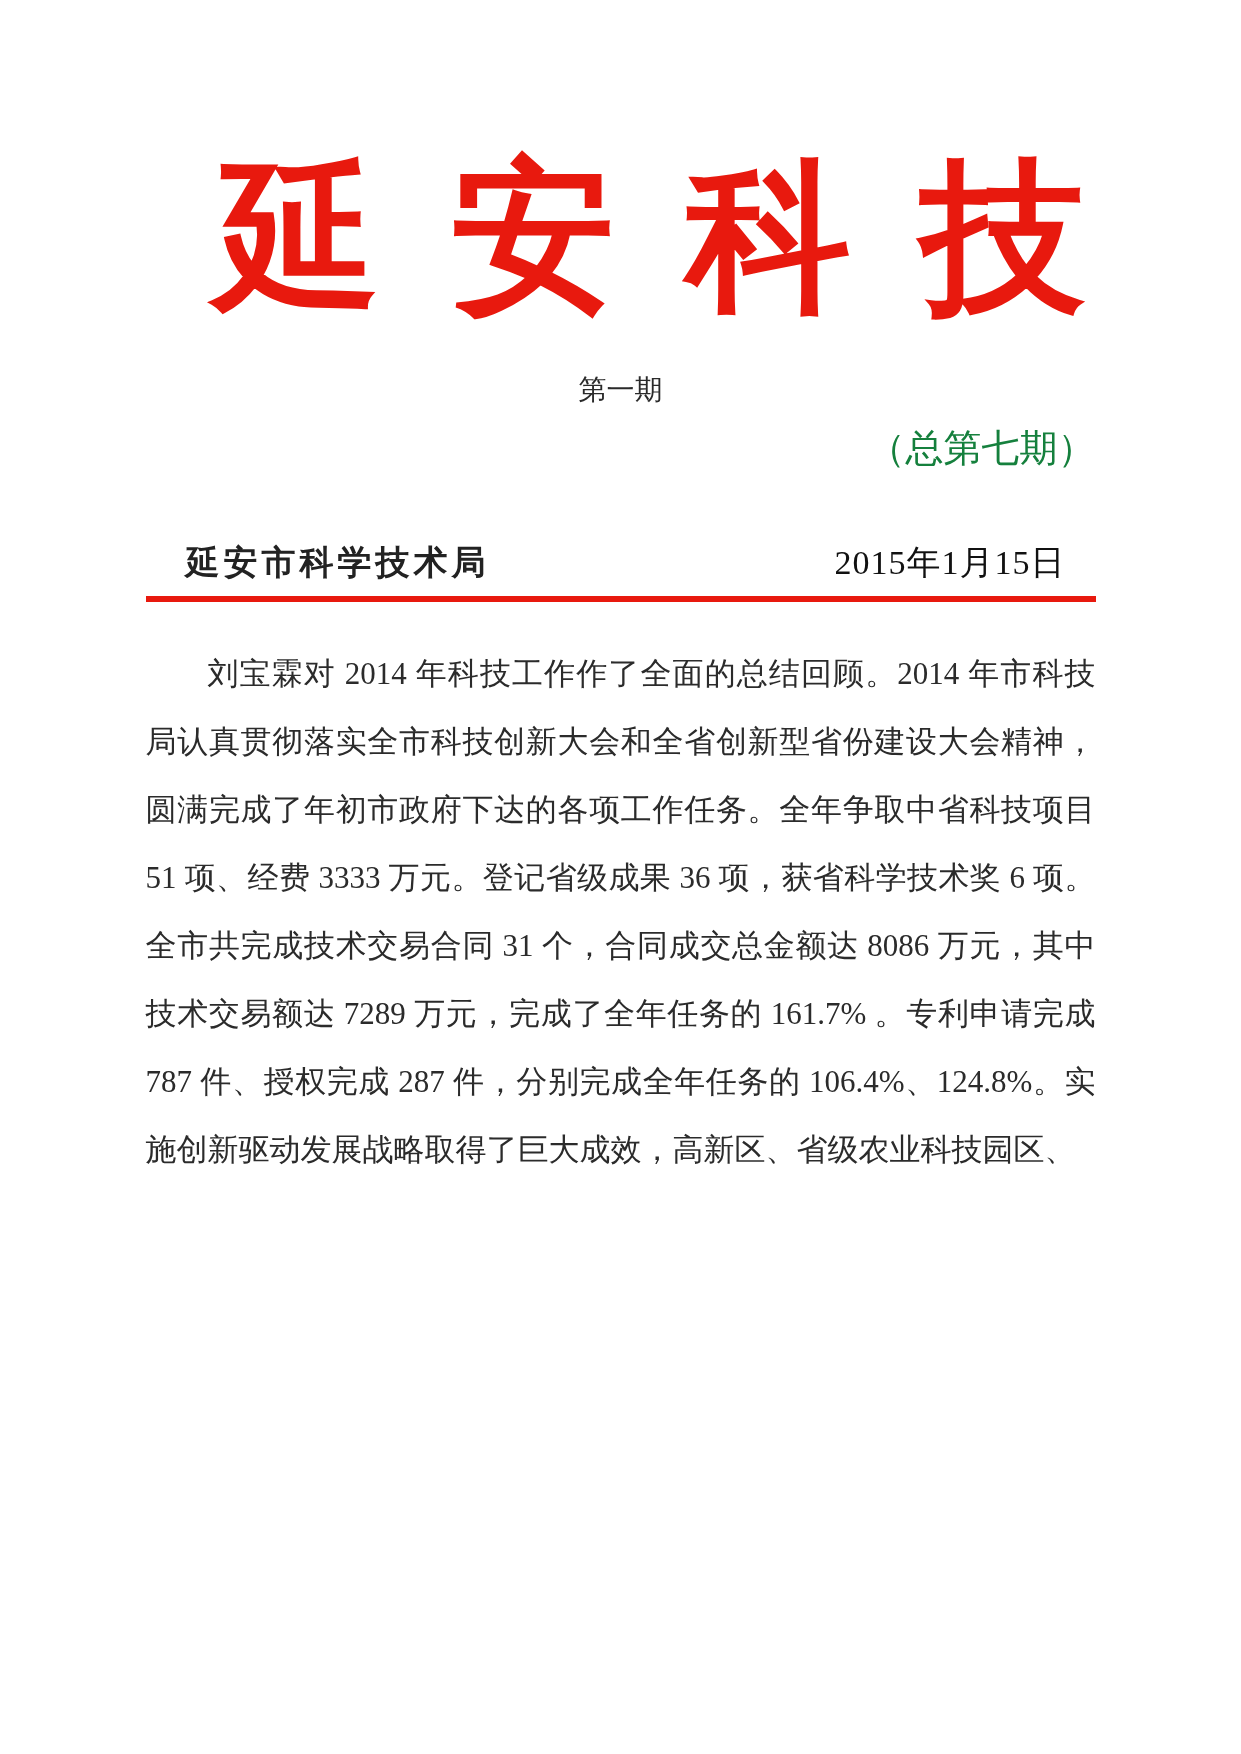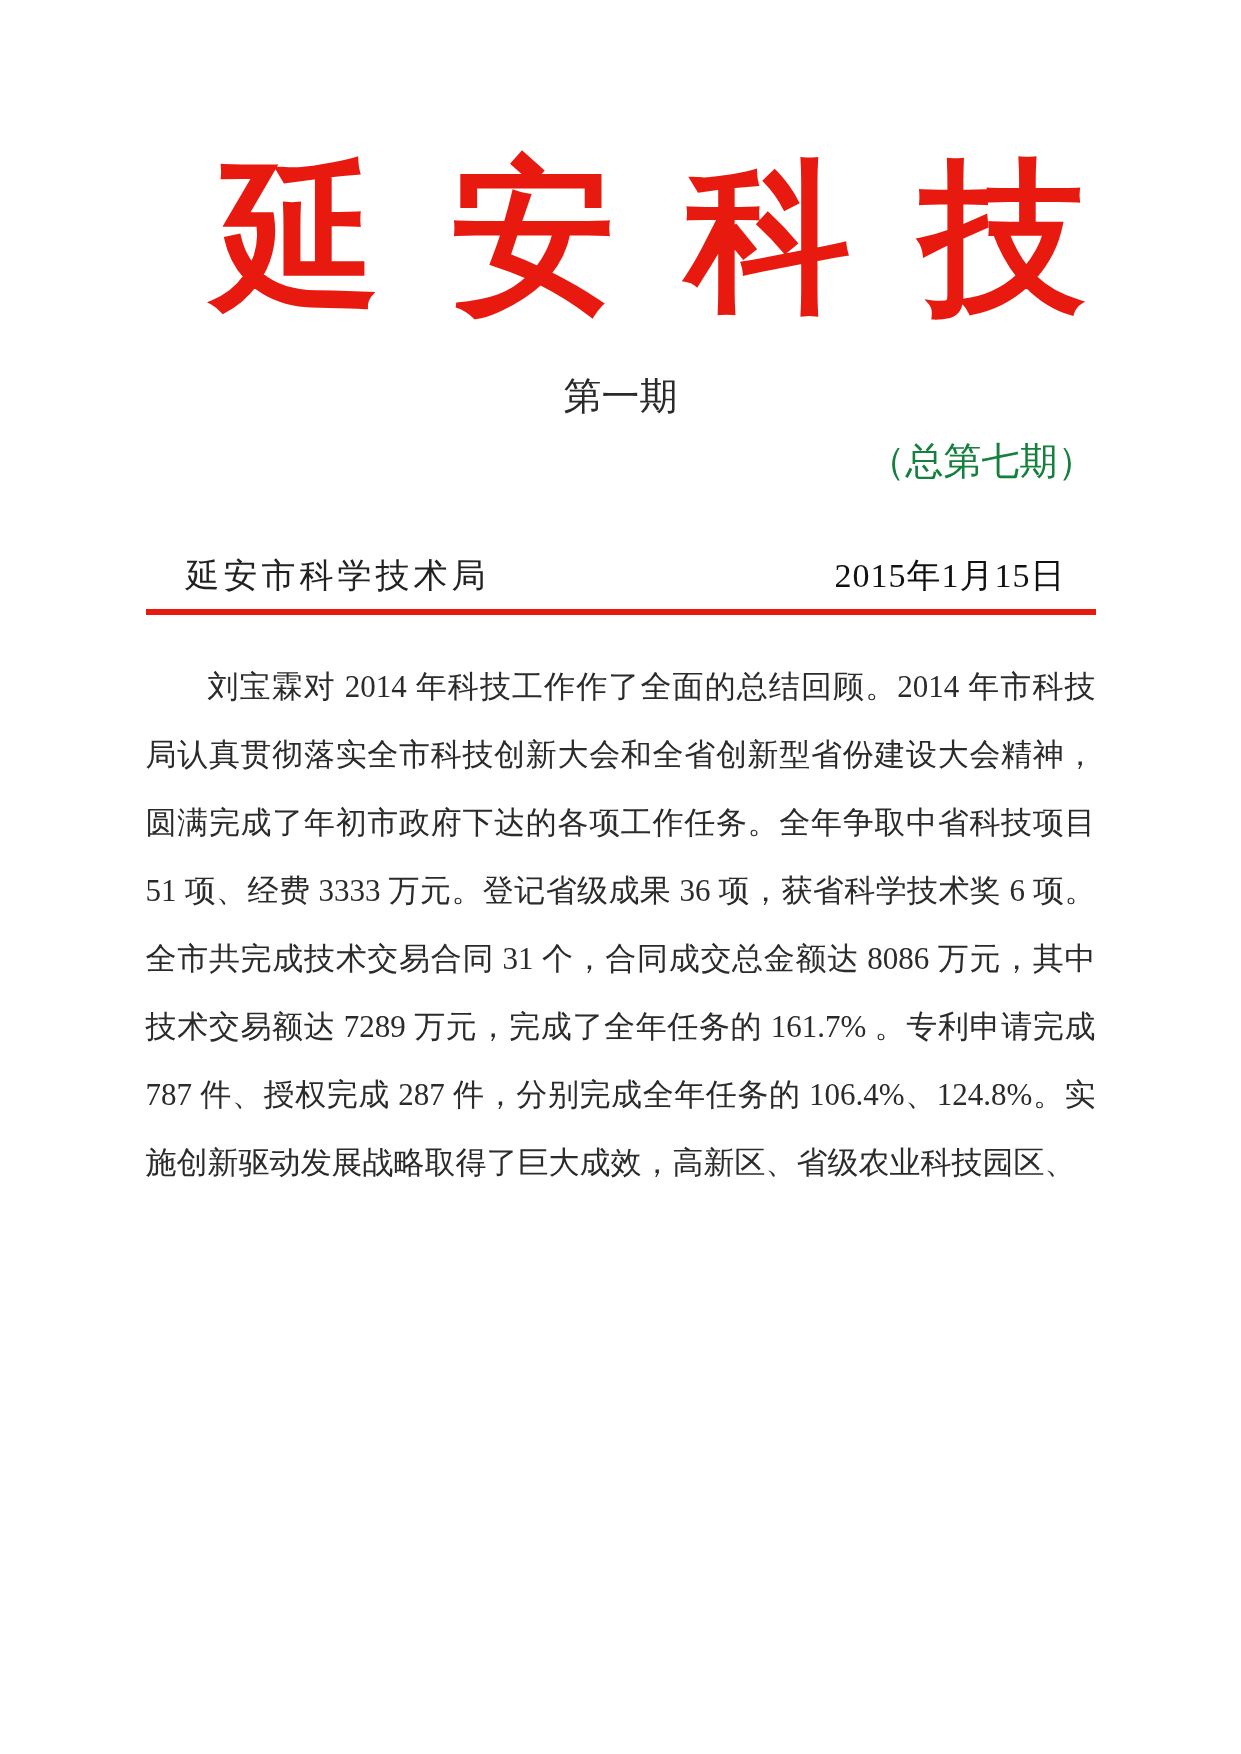--- a/index.html
+++ b/index.html
@@ -32,40 +32,40 @@
     font-weight: bold;
     color: var(--accent, #e8190e);
     letter-spacing: 70px;
     padding-left: 70px; 
     white-space: nowrap;
   }
   
   .issue-number {
     margin-top: 48px;
     text-align: center;
-    font-size: 38px;
+    font-size: 28px;
     color: #2a2a2a;
   }
   .issue-total {
     margin-top: 14px;
     text-align: right;
     font-size: 38px;
     color: #15803d;
   }
   
   .header-row {
     margin-top: 66px;
     display: flex;
     justify-content: space-between;
     align-items: baseline;
     padding: 0 30px 0 40px;
     font-size: 34px;
   }
   .org-name {
-    font-weight: 400;
+    font-weight: 700;
     color: #222222;
     letter-spacing: 4px;
   }
   .pub-date {
     color: #111111;
     letter-spacing: 1px;
   }
   .red-rule {
     margin-top: 10px;
     height: 6px;

